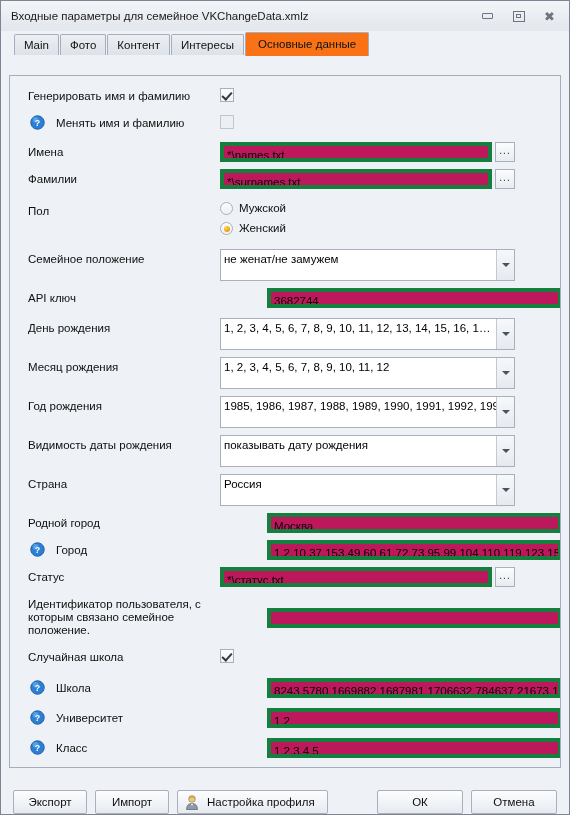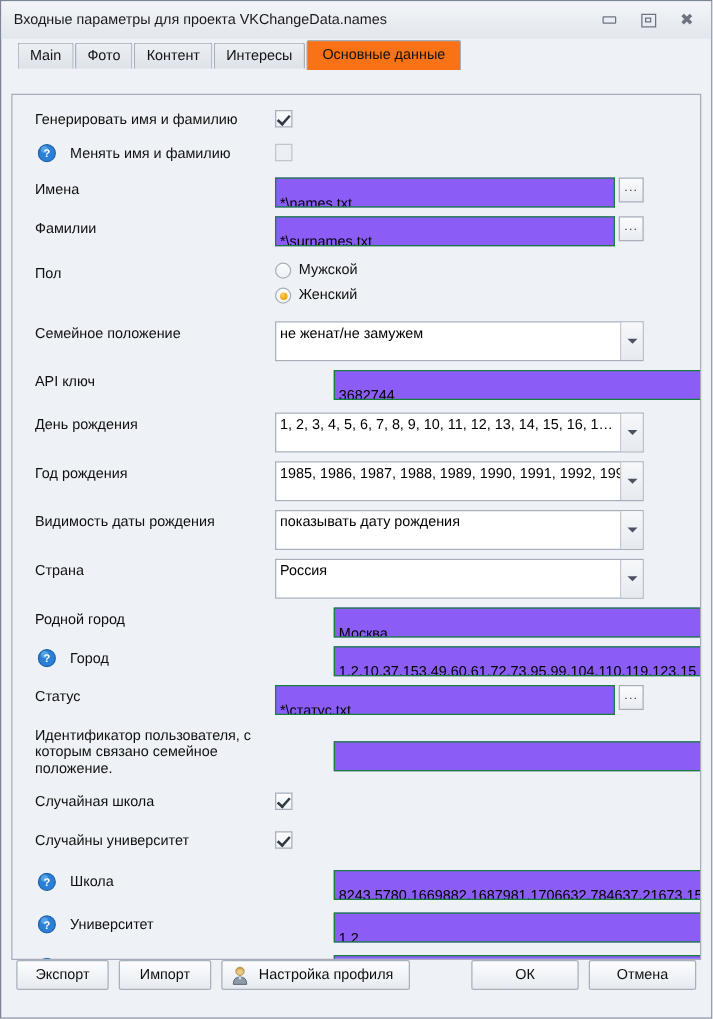--- a/index.html
+++ b/index.html
@@ -171,26 +171,26 @@
   .ctl {
     flex: 1 1 auto;
     display: flex;
     align-items: flex-start;
   }
 
   
   .textbox {
     height: 20px;
     box-sizing: border-box;
-    border: 1px solid #15803d;
-    background: #8b5cf6;
+    border: 4px solid #15803d;
+    background: #be185d;
     font-family: "Liberation Sans", sans-serif;
     font-size: 11.5px;
     color: #000;
-    padding: 11px 3px;
+    padding: 0 3px;
     line-height: 18px;
     overflow: hidden;
     white-space: nowrap;
     width: 295px;
   }
   .textbox.wide { width: 295px; margin-left: 47px; }
   .textbox.withbtn { width: 272px; }
 
   .browse-btn {
     width: 20px;
@@ -290,21 +290,21 @@
     border-radius: 50%;
     background: radial-gradient(circle at 35% 30%, #ffd163, #f0a000 70%);
   }
   .radio-label { font-size: 11.5px; color: #0f0f0f; }
 
   
   .bottombar {
     flex: 0 0 auto;
     height: 46px;
     display: flex;
-    align-items: flex-start;
+    align-items: flex-end;
     padding: 0 12px;
     box-sizing: border-box;
     gap: 8px;
   }
   .btn {
     height: 24px;
     min-width: 74px;
     box-sizing: border-box;
     border: 1px solid #a9b0bc;
     border-radius: 2px;
@@ -326,21 +326,21 @@
 
   .person-icon { width: 16px; height: 16px; flex: 0 0 16px; }
   .person-icon svg { display: block; }
 </style>
 </head>
 <body>
 
 <div class="window">
 
   <div class="titlebar">
-    <div class="title-text">Входные параметры для проекта VKChangeData.names</div>
+    <div class="title-text">Входные параметры для семейное VKChangeData.xmlz</div>
     <div class="win-controls">
       <div class="win-btn">
         <span class="glyph-min"></span>
       </div>
       <div class="win-btn">
         <span class="glyph-max-outer">
           <span class="glyph-max-inner"></span>
         </span>
       </div>
       <div class="win-btn">
@@ -441,20 +441,31 @@
           <div class="ctl">
             <div class="combo">
               <span class="value">1, 2, 3, 4, 5, 6, 7, 8, 9, 10, 11, 12, 13, 14, 15, 16, 1…</span>
               <span class="arrow">
                   <span class="tri"></span>
                 </span>
             </div>
           </div>
         </div>
 
+        <div class="row">
+          <div class="label">Месяц рождения</div>
+          <div class="ctl">
+            <div class="combo">
+              <span class="value">1, 2, 3, 4, 5, 6, 7, 8, 9, 10, 11, 12</span>
+              <span class="arrow">
+                  <span class="tri"></span>
+                </span>
+            </div>
+          </div>
+        </div>
 
         <div class="row">
           <div class="label">Год рождения</div>
           <div class="ctl">
             <div class="combo">
               <span class="value">1985, 1986, 1987, 1988, 1989, 1990, 1991, 1992, 1993</span>
               <span class="arrow">
                   <span class="tri"></span>
                 </span>
             </div>
@@ -523,26 +534,20 @@
           </div>
         </div>
 
         <div class="row" style="margin-bottom:11px;">
           <div class="label">Случайная школа</div>
           <div class="ctl">
             <div class="checkbox checked"></div>
           </div>
         </div>
 
-        <div class="row" style="margin-bottom:13px;">
-          <div class="label">Случайны университет</div>
-          <div class="ctl">
-            <div class="checkbox checked"></div>
-          </div>
-        </div>
 
         <div class="row" style="margin-bottom:10px;">
           <div class="label">
             <span class="help-icon">
               <svg viewBox="0 0 16 16" width="15" height="15">
                 <circle cx="8" cy="8" r="7.2" fill="#2b7fd4" stroke="#1c5fa8" stroke-width="1"></circle>
                 <circle cx="6" cy="5" r="3" fill="#79bdf2" opacity="0.55"></circle>
                 <text x="8" y="11.6" font-size="9.5" font-family="Liberation Sans, sans-serif" font-weight="bold" fill="#ffffff" text-anchor="middle">?</text>
               </svg>
             </span>

